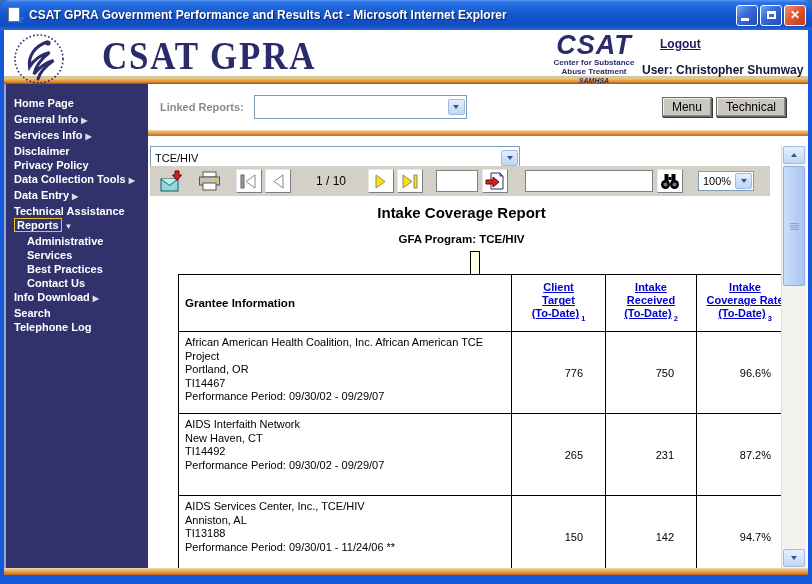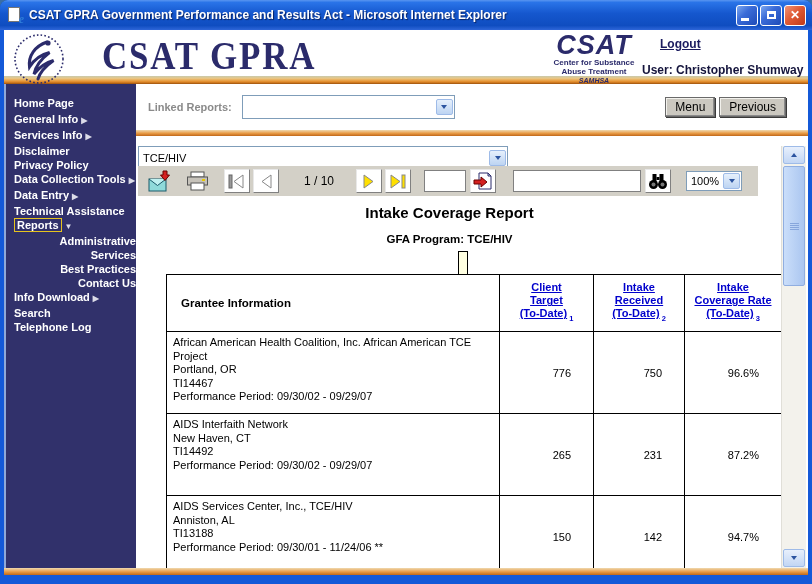--- a/index.html
+++ b/index.html
@@ -37,23 +37,23 @@
   .csat-l3{font:italic bold 7px "Liberation Sans",sans-serif;line-height:9px;}
   .logout{position:absolute;left:656px;top:7px;font:bold 12px "Liberation Sans",sans-serif;color:#1A1A5E;text-decoration:underline;cursor:pointer;}
   .user-text{position:absolute;left:638px;top:33px;font:bold 12px "Liberation Sans",sans-serif;color:#14143C;white-space:nowrap;}
 
   .orange-bar{height:8px;flex:0 0 auto;background:linear-gradient(180deg,#C9C9AC 0%,#E9C684 30%,#E99736 65%,#C06A14 90%,#8A4A10 100%);}
   .orange-sep{height:6px;flex:0 0 auto;background:linear-gradient(180deg,#EFD9B0 0%,#E89A44 55%,#C06818 100%);}
   .bottom-orange{height:7px;flex:0 0 auto;background:linear-gradient(180deg,#EFD9B0 0%,#E89A44 55%,#C06818 100%);}
 
   
   .bodyrow{flex:1;display:flex;min-height:0;}
-  .sidebar{width:132px;flex:0 0 auto;background:#31316B;padding:12px 0 0 8px;border-left:2px solid #8FA8D8;}
+  .sidebar{width:144px;flex:0 0 auto;background:#31316B;padding:12px 0 0 8px;border-left:2px solid #8FA8D8;}
   .nav-item{color:#fff;font:bold 11px "Liberation Sans",sans-serif;line-height:14px;white-space:nowrap;cursor:pointer;}
-  .nav-item.ind{padding-left:13px;text-align:right;}
+  .nav-item.ind{padding-left:13px;}
   .nav-label.hl{border:1px solid #E6C31E;padding:0 2px;}
   .nav-arrow{font-size:8px;color:#DCDCE8;margin-left:3px;}
 
   .content{flex:1;display:flex;flex-direction:column;min-width:0;background:#737373;}
 
   
   .linked-row{height:46px;flex:0 0 auto;display:flex;align-items:center;padding:0 22px 0 12px;background:#fff;}
   .linked-label{color:#8A8A8A;font:bold 11px "Liberation Sans",sans-serif;}
   .xpselect{height:24px;background:#fff;border:1px solid #7F9DB9;display:flex;align-items:center;font:11px "Liberation Sans",sans-serif;color:#000;padding-left:4px;cursor:pointer;}
   .xpselect .val{flex:1;white-space:nowrap;overflow:hidden;}
@@ -81,21 +81,21 @@
   
   .canvas{position:absolute;left:0;top:60px;right:27px;bottom:0;background:#fff;overflow:hidden;}
   .report-inner{margin-left:30px;width:567px;}
   .rpt-title{margin-top:8px;text-align:center;font:bold 15px "Liberation Sans",sans-serif;color:#000;}
   .rpt-sub{margin-top:12px;text-align:center;font:bold 11.5px "Liberation Sans",sans-serif;color:#000;}
   .param-box{position:absolute;left:322px;top:55px;width:10px;height:24px;background:#FFFFE1;border:1px solid #000;}
 
   table.rpt{border-collapse:collapse;margin-top:29px;table-layout:fixed;width:567px;}
   table.rpt th,table.rpt td{border:1px solid #000;}
   .thdr{height:57px;}
-  th.c0{width:333px;text-align:left;vertical-align:middle;padding-left:14px;font:bold 11.5px "Liberation Sans",sans-serif;color:#000;}
+  th.c0{width:333px;text-align:left;vertical-align:middle;padding-left:6px;font:bold 11.5px "Liberation Sans",sans-serif;color:#000;}
   th.c1{width:94px;}th.c2{width:91px;}th.c3{width:97px;}
   .collink{display:block;text-align:center;font:bold 11px "Liberation Sans",sans-serif;color:#0000CC;cursor:pointer;line-height:13px;}
   .collink .cl{display:block;text-decoration:underline;}
   .collink sub{font-size:7.5px;text-decoration:none;margin-left:2px;}
   tr.drow{height:82px;}
   td.gcell{vertical-align:top;padding:4px 6px;font:11px "Liberation Sans",sans-serif;color:#000;line-height:13.5px;}
   td.vcell{vertical-align:middle;text-align:right;padding-right:22px;font:11px "Liberation Sans",sans-serif;color:#000;}
 
   
   .vscroll{position:absolute;right:2px;top:10px;bottom:0;width:25px;background:#F3F2EC;border-left:1px solid #E0DFD8;}
@@ -178,21 +178,21 @@
 
         <div class="linked-row">
           <span class="linked-label">Linked Reports:</span>
           <div class="xpselect linked-select">
             <span class="val"></span>
             <span class="xparrow">
                 <span class="chev-dn"></span>
               </span>
           </div>
           <button class="gray-btn first">Menu</button>
-          <button class="gray-btn">Previous</button>
+          <button class="gray-btn">Technical</button>
         </div>
 
         <div class="orange-sep"></div>
 
         <div class="viewer">
 
           <div class="xpselect report-select">
             <span class="val">TCE/HIV</span>
             <span class="xparrow">
                 <span class="chev-dn"></span>

